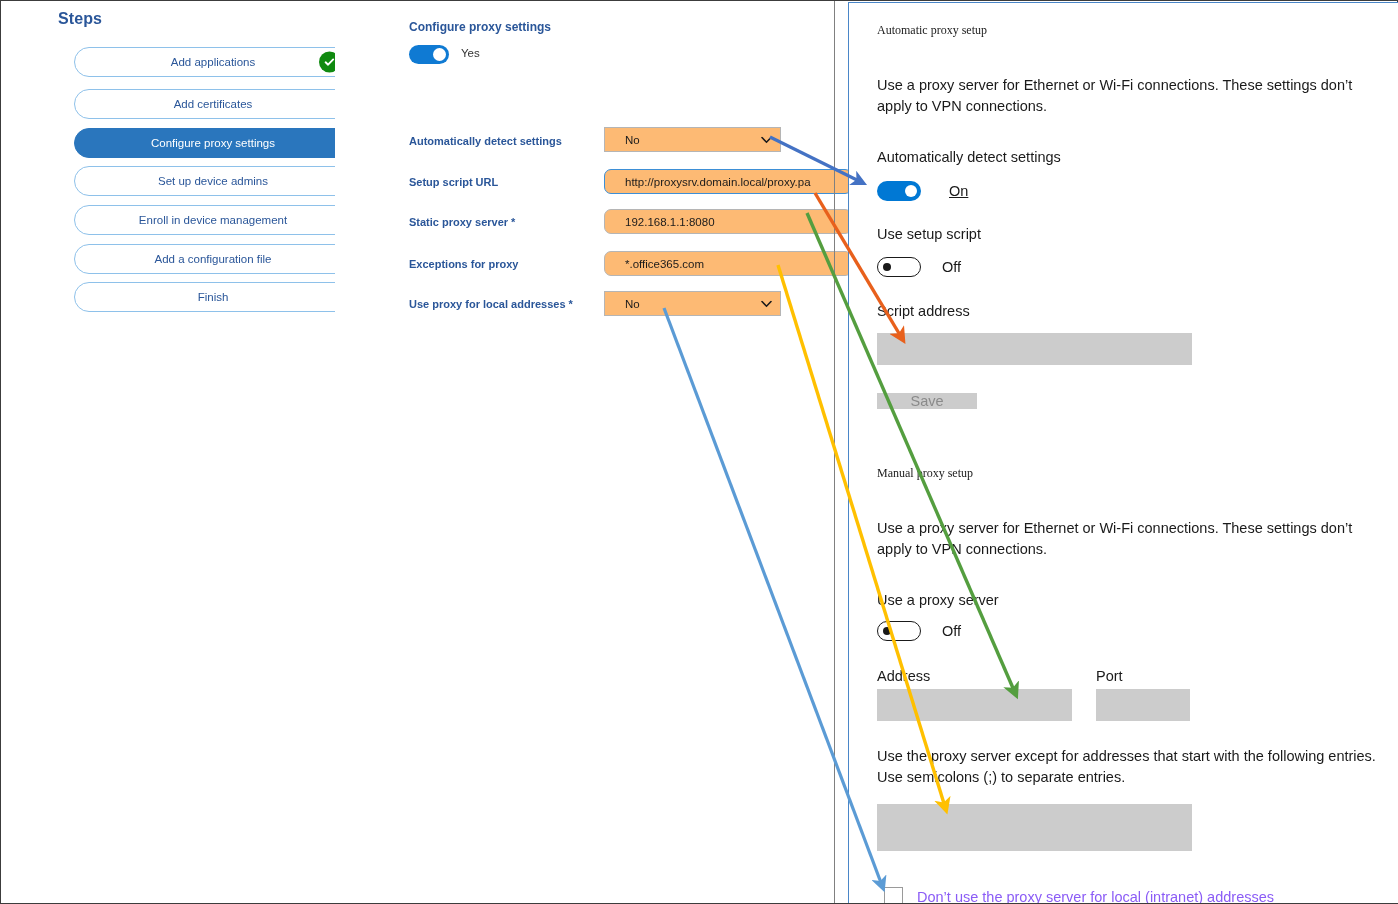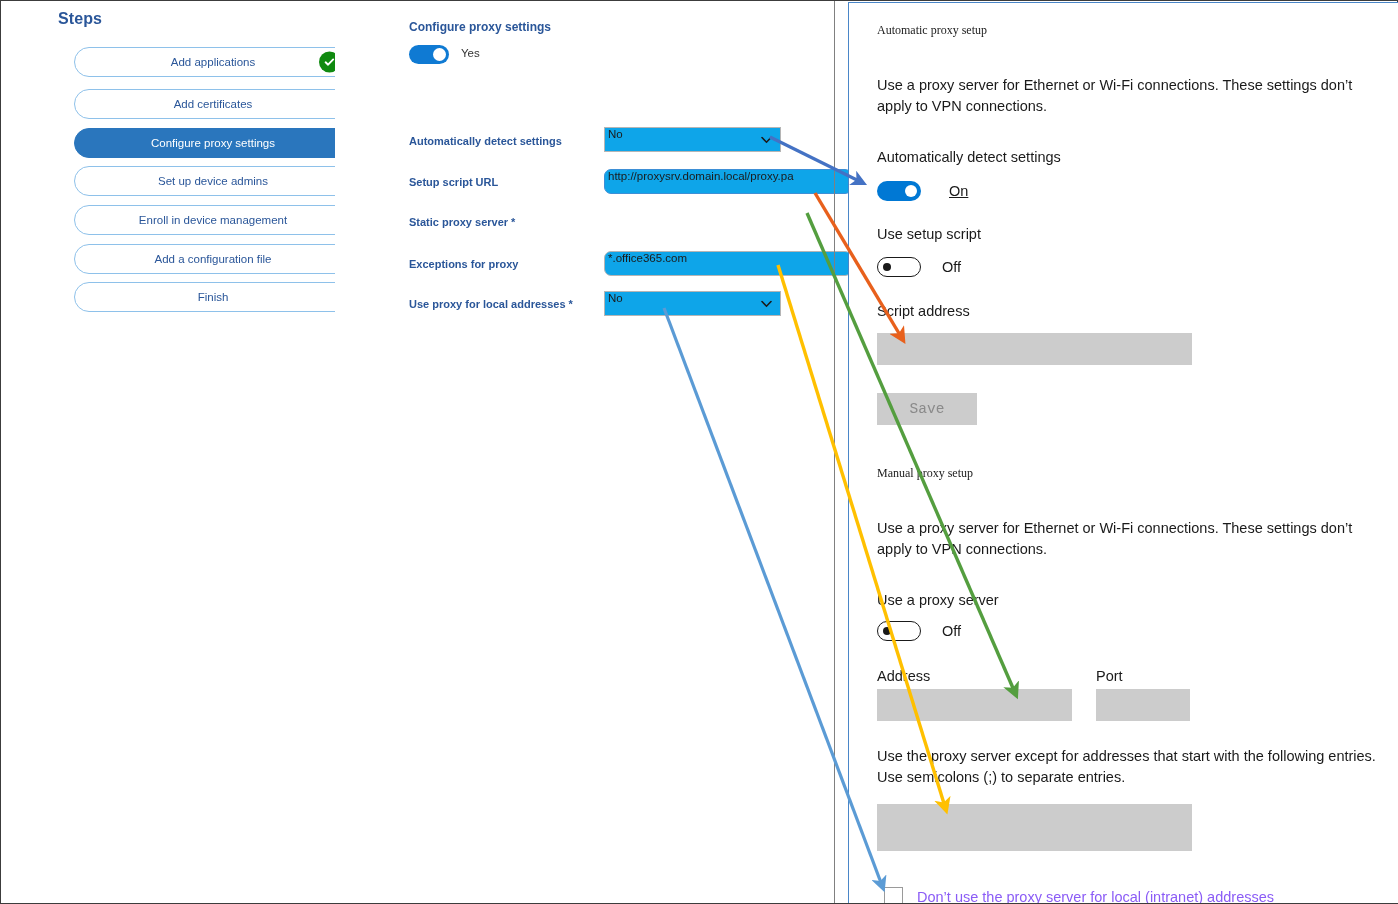--- a/index.html
+++ b/index.html
@@ -52,23 +52,23 @@
   }
   .toggle-label{position:absolute;font-size:11.5px;color:#333;}
 
   .f-label{
     position:absolute;left:74px;font-size:11px;font-weight:bold;color:#2a5699;
     white-space:nowrap;
   }
   .f-label .req{color:#2a5699;font-weight:bold;}
   .f-field{
     position:absolute;left:269px;height:25px;
-    border:1px solid #b5b5b5;background:#0ea5e9;box-sizing:border-box;
+    border:1px solid #b5b5b5;background:#fdba74;box-sizing:border-box;
     font-size:11.5px;color:#1b1b1b;
-    display:flex;padding-left:3px;
+    display:flex;align-items:center;padding-left:20px;
     white-space:nowrap;overflow:hidden;
   }
   .f-field.focused{border:1.4px solid #3d8fd6;}
   .f-field.narrow{width:177px;}
   .f-field.wide{width:248px;border-radius:7px;}
   .chev{
     position:absolute;right:8px;top:50%;transform:translateY(-50%);
     width:11px;height:7px;
   }
 
@@ -174,20 +174,23 @@
     <div class="f-label" style="top:175px;">
       <span>Setup script URL</span>
     </div>
     <div class="f-field wide focused" style="top:168px;">
       <span>http://proxysrv.domain.local/proxy.pa</span>
     </div>
 
     <div class="f-label" style="top:215px;">
       <span>Static proxy server</span><span class="req">&nbsp;*</span>
     </div>
+    <div class="f-field wide" style="top:208px;">
+      <span>192.168.1.1:8080</span>
+    </div>
 
     <div class="f-label" style="top:257px;">
       <span>Exceptions for proxy</span>
     </div>
     <div class="f-field wide" style="top:250px;">
       <span>*.office365.com</span>
     </div>
 
     <div class="f-label" style="top:297px;">
       <span>Use proxy for local addresses</span><span class="req">&nbsp;*</span>
@@ -215,21 +218,21 @@
 
     <div class="win-lab" style="top:223px;">Use setup script</div>
     <div class="win-toggle-off" style="left:28px;top:254px;">
       <span class="k"></span>
     </div>
     <div class="win-tog-txt" style="left:93px;top:256px;">Off</div>
 
     <div class="win-lab" style="top:300px;">Script address</div>
     <div class="win-box" style="left:28px;top:330px;width:315px;height:32px;"></div>
 
-    <div class="win-save" style="left:28px;top:390px;width:100px;height:32px;font-family:Liberation Mono, monospace;">Save</div>
+    <div class="win-save" style="left:28px;top:390px;width:100px;height:16px;">Save</div>
 
     <div class="win-h2" style="top:463px;">Manual proxy setup</div>
     <div class="win-p" style="top:515px;">Use a proxy server for Ethernet or Wi-Fi connections. These settings don’t apply to VPN connections.</div>
 
     <div class="win-lab" style="top:589px;">Use a proxy server</div>
     <div class="win-toggle-off" style="left:28px;top:618px;">
       <span class="k"></span>
     </div>
     <div class="win-tog-txt" style="left:93px;top:620px;">Off</div>
 

